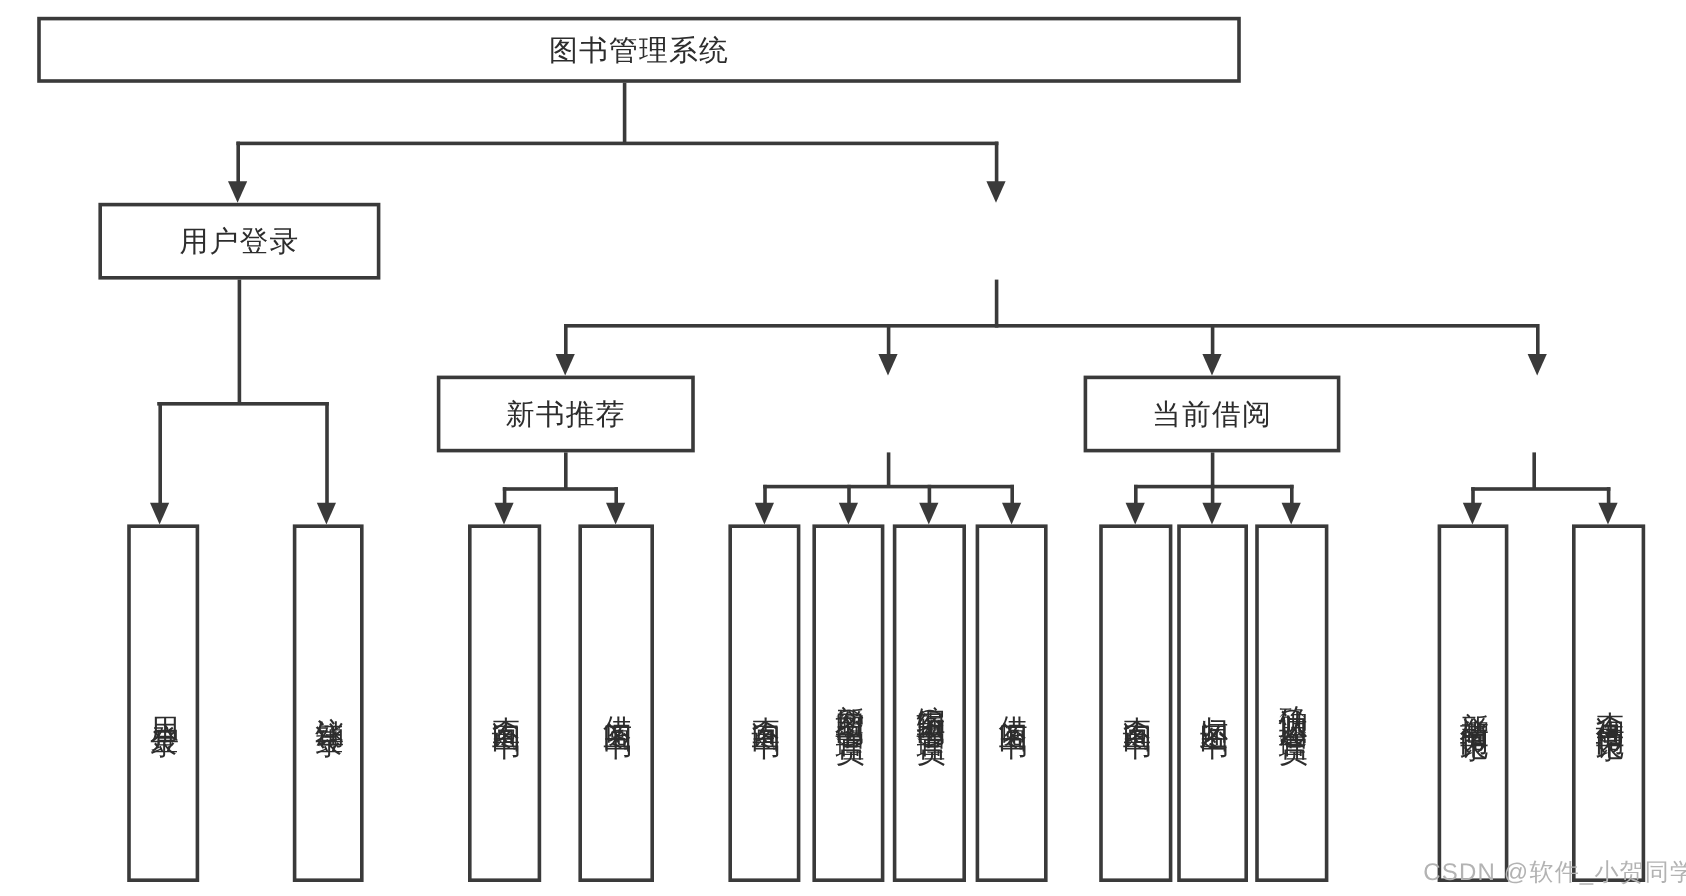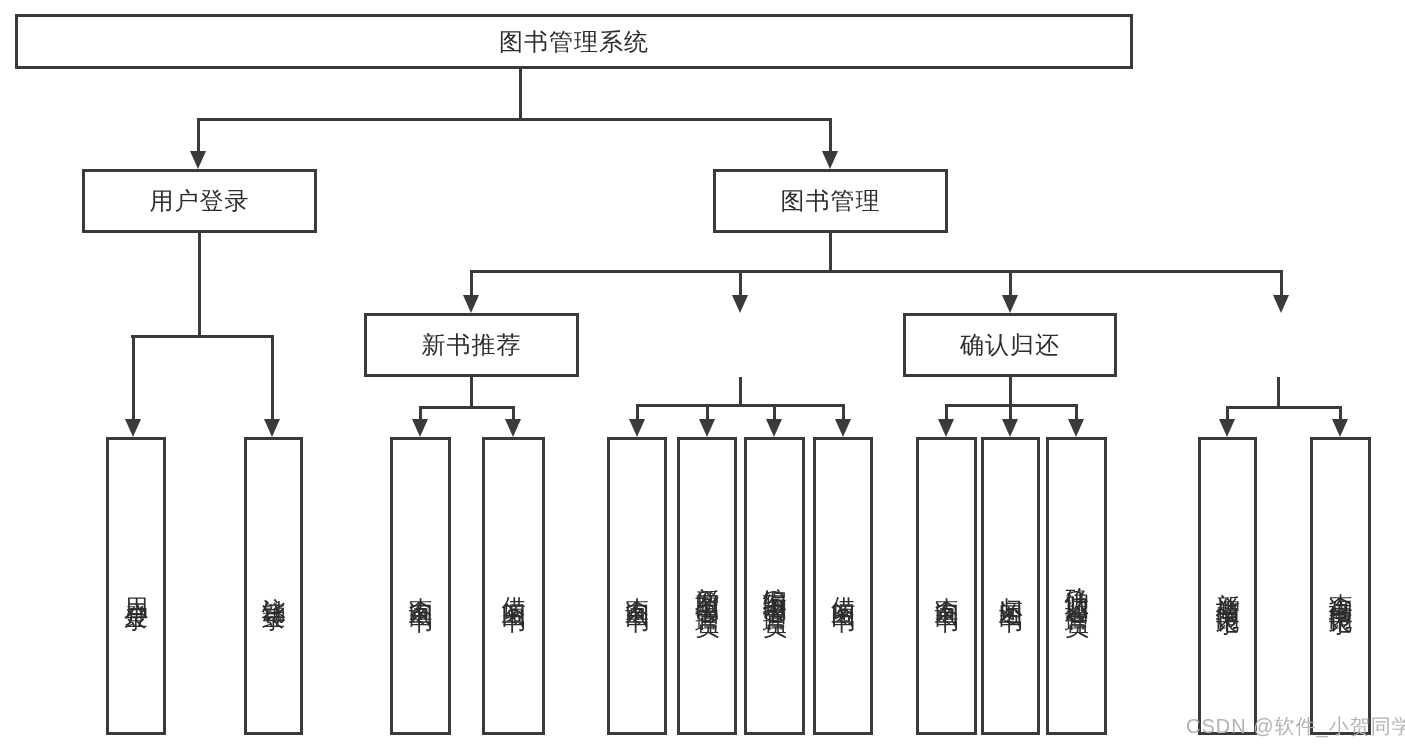--- a/index.html
+++ b/index.html
@@ -30,36 +30,33 @@
   .watermark{
     position:absolute;left:1186px;top:713px;font-size:20px;
     color:#b3b3b3;letter-spacing:1px;white-space:nowrap;z-index:5;
   }
 </style>
 </head>
 <body>
 
 <div id="canvas">
 
-  <div class="box" style="left:15px;top:14px;width:1118px;height:55px;">
+  <div class="box" style="left:31px;top:14px;width:1003px;height:55px;">
     <span>图书管理系统</span>
   </div>
 
   <div class="box" style="left:82px;top:169px;width:235px;height:64px;">
     <span>用户登录</span>
   </div>
-  <div class="box" style="left:713px;top:169px;width:235px;height:64px;">
-    <span>图书管理</span>
-  </div>
 
   <div class="box" style="left:364px;top:313px;width:215px;height:64px;">
     <span>新书推荐</span>
   </div>
   <div class="box" style="left:903px;top:313px;width:214px;height:64px;">
-    <span>确认归还</span>
+    <span>当前借阅</span>
   </div>
 
   <div class="box leaf" style="left:106px;top:437px;width:60px;height:298px;">
     <span class="vtext">用户登录</span>
   </div>
   <div class="box leaf" style="left:244px;top:437px;width:59px;height:298px;">
     <span class="vtext">注销登录</span>
   </div>
 
   <div class="box leaf" style="left:390px;top:437px;width:61px;height:298px;">

